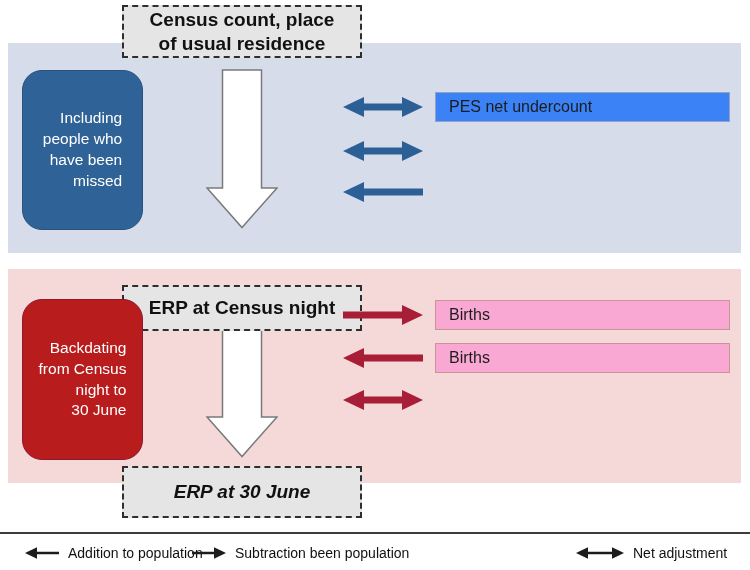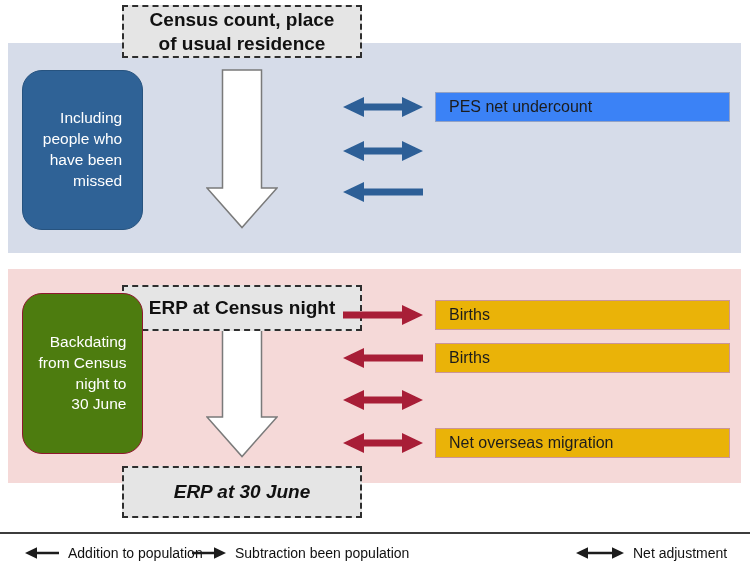--- a/index.html
+++ b/index.html
@@ -23,37 +23,37 @@
   .node.mid{top:237px;height:46px;margin-top:48px;}
   .node.bot{top:466px;height:52px;font-style:italic;}
 
   
   .sidebox{
     position:absolute;left:22px;width:119px;border-radius:20px;
     display:flex;align-items:center;justify-content:center;text-align:right;
     color:#fff;font-weight:normal;font-size:15.5px;line-height:1.35;white-space:pre-line;
   }
   .sidebox.blue{top:70px;height:158px;background:#2f6296;border:1px solid #27537f;}
-  .sidebox.red{top:293px;height:159px;background:#4d7c0f;border:1px solid #8e182e;}
+  .sidebox.red{top:299px;height:159px;background:#b91c1c;border:1px solid #8e182e;}
 
   
   .bigarrow{position:absolute;left:206px;width:72px;height:160px;}
   .bigarrow.a1{top:69px;}
   .bigarrow.a2{top:298px;}
 
   
   .row{position:absolute;left:343px;width:387px;height:30px;}
   .row .rarrow{position:absolute;left:0;top:2px;width:80px;height:26px;}
   .row .ibox{
     position:absolute;left:92px;top:0;width:295px;height:30px;box-sizing:border-box;
     display:flex;align-items:center;padding-left:13px;
     font-size:16px;color:#1c1c1c;
   }
   .row .ibox.blue{background:#3b82f6;border:1px solid #93a2c4;}
-  .row .ibox.pink{background:#eab308;border:1px solid #cb9598;}
+  .row .ibox.pink{background:#f9a8d4;border:1px solid #cb9598;}
 
   .fill-blue{fill:#2d5f97;}
   .fill-red{fill:#a81e37;}
   .fill-black{fill:#1c1c1c;}
 
   
   .legend-line{position:absolute;left:0;top:532px;width:750px;height:2px;background:#3c3c3c;}
   .legend-item{position:absolute;top:543px;height:20px;display:flex;align-items:center;gap:9px;
     font-size:14px;color:#111;}
   .legend-item svg{display:block;}
@@ -114,26 +114,20 @@
     <svg class="rarrow" viewBox="0 0 80 26">
       <polygon class="fill-red" points="0,13 21,3 21,9.5 80,9.5 80,16.5 21,16.5 21,23"></polygon>
     </svg>
     <div class="ibox pink">Births</div>
   </div>
   <div class="row" style="top:385px">
     <svg class="rarrow" viewBox="0 0 80 26">
       <polygon class="fill-red" points="0,13 21,3 21,9.5 59,9.5 59,3 80,13 59,23 59,16.5 21,16.5 21,23"></polygon>
     </svg>
   </div>
-  <div class="row" style="top:428px">
-    <svg class="rarrow" viewBox="0 0 80 26">
-      <polygon class="fill-red" points="0,13 21,3 21,9.5 59,9.5 59,3 80,13 59,23 59,16.5 21,16.5 21,23"></polygon>
-    </svg>
-    <div class="ibox pink">Net overseas migration</div>
-  </div>
 
   <div class="legend-line"></div>
 
   <div class="legend-item" style="left:25px">
     <svg width="34" height="14" viewBox="0 0 34 14">
       <polygon class="fill-black" points="0,7 12,1.2 12,5.8 34,5.8 34,8.2 12,8.2 12,12.8"></polygon>
     </svg>
     <span>Addition to population</span>
   </div>
 

